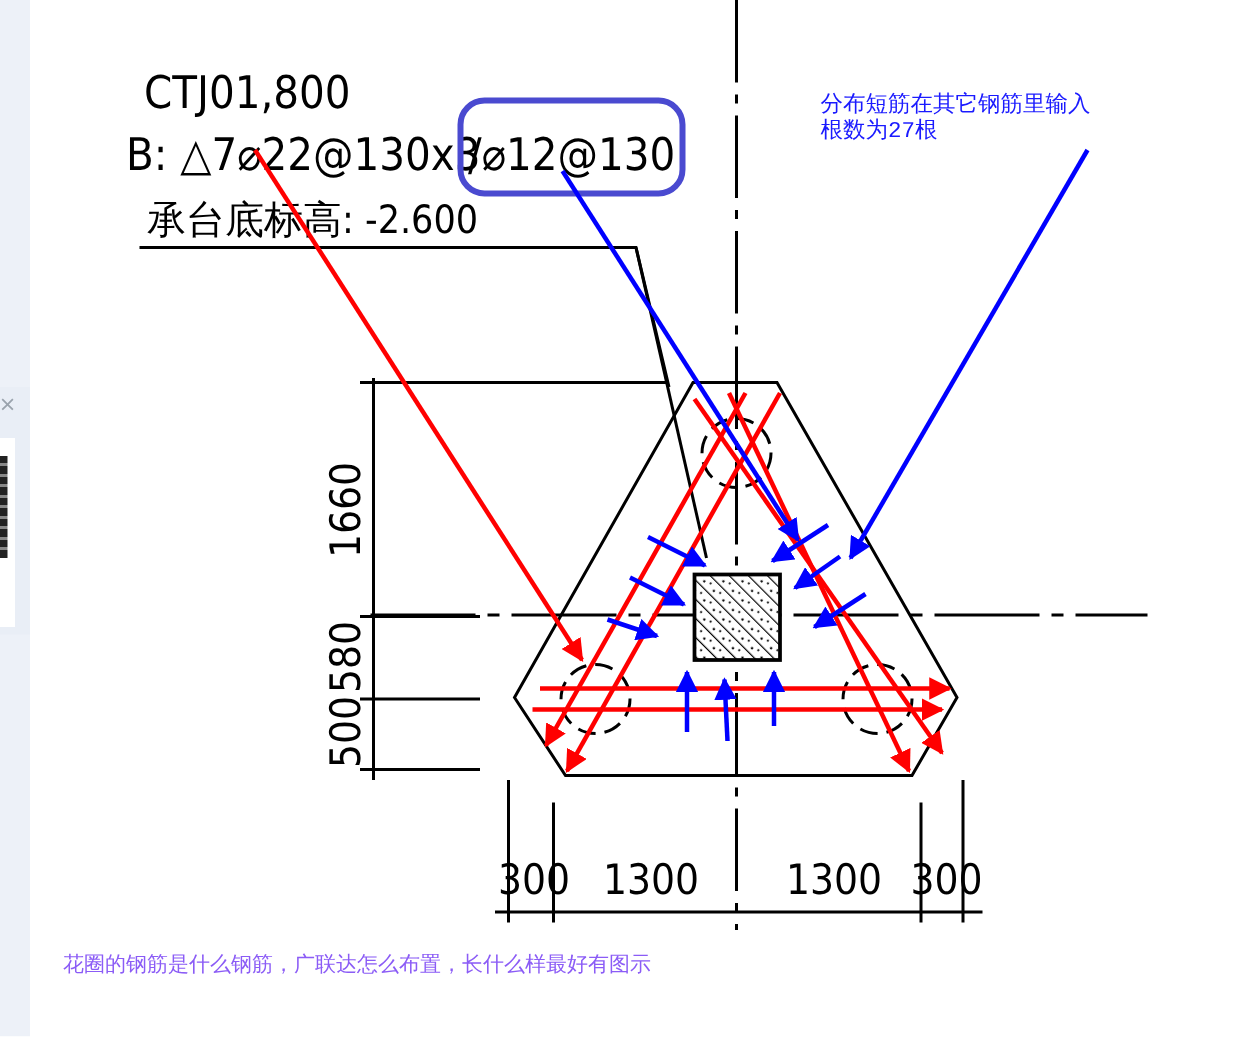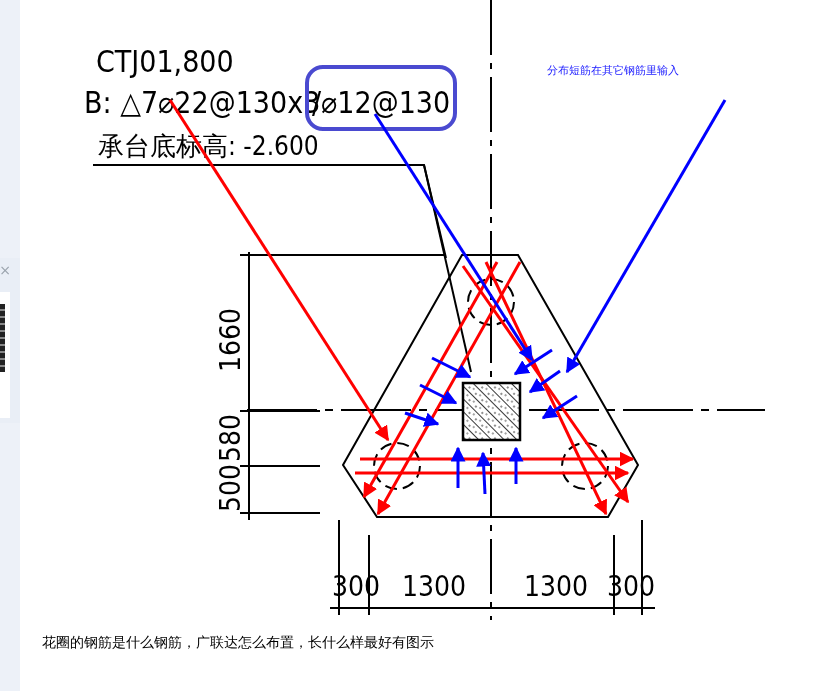--- a/index.html
+++ b/index.html
@@ -32,26 +32,26 @@
     .drawing {
       position: absolute; left: 20px; top: 0; width: 667px; height: 625px;
     }
     .drawing svg { position: absolute; left: 0; top: 0; }
     .cad-text {
       font-family: "DejaVu Sans Condensed", "DejaVu Sans", sans-serif;
       fill: #000;
     }
     .note {
       position: absolute; left: 547px; top: 62px;
-      color: #1a1aff; font-family: Liberation Sans, sans-serif;
-      font-size: 11px; line-height: 17px; white-space: nowrap;
+      color: #1a1aff; font-family: Liberation Mono, monospace;
+      font-size: 15px; line-height: 17px; white-space: nowrap;
     }
     .caption {
       position: absolute; left: 42px; top: 634px;
-      font-size: 14px; color: #000000; font-family: Liberation Sans, sans-serif;
+      font-size: 14px; color: #8b5cf6; font-family: Liberation Sans, sans-serif;
       white-space: nowrap;
     }
   </style>
 </head>
 <body>
 
 <div class="left-rail"></div>
 <div class="side-panel"></div>
 <div class="side-close">×</div>
 <div class="side-card"></div>
@@ -142,16 +142,17 @@
       <line x1="560" y1="371" x2="530" y2="392" marker-end="url(#arrBlue)"></line>
       <line x1="577" y1="396" x2="543" y2="418" marker-end="url(#arrBlue)"></line>
       <line x1="458" y1="488" x2="458" y2="448" marker-end="url(#arrBlue)"></line>
       <line x1="485" y1="494" x2="483" y2="453" marker-end="url(#arrBlue)"></line>
       <line x1="516" y1="484" x2="516" y2="448" marker-end="url(#arrBlue)"></line>
     </g>
   </svg>
 
   <div class="note" style="left:527px;">
     <div>分布短筋在其它钢筋里输入</div>
+    <div>根数为27根</div>
   </div>
 </div>
 
 <div class="caption">花圈的钢筋是什么钢筋，广联达怎么布置，长什么样最好有图示</div>
 
 </body></html>

